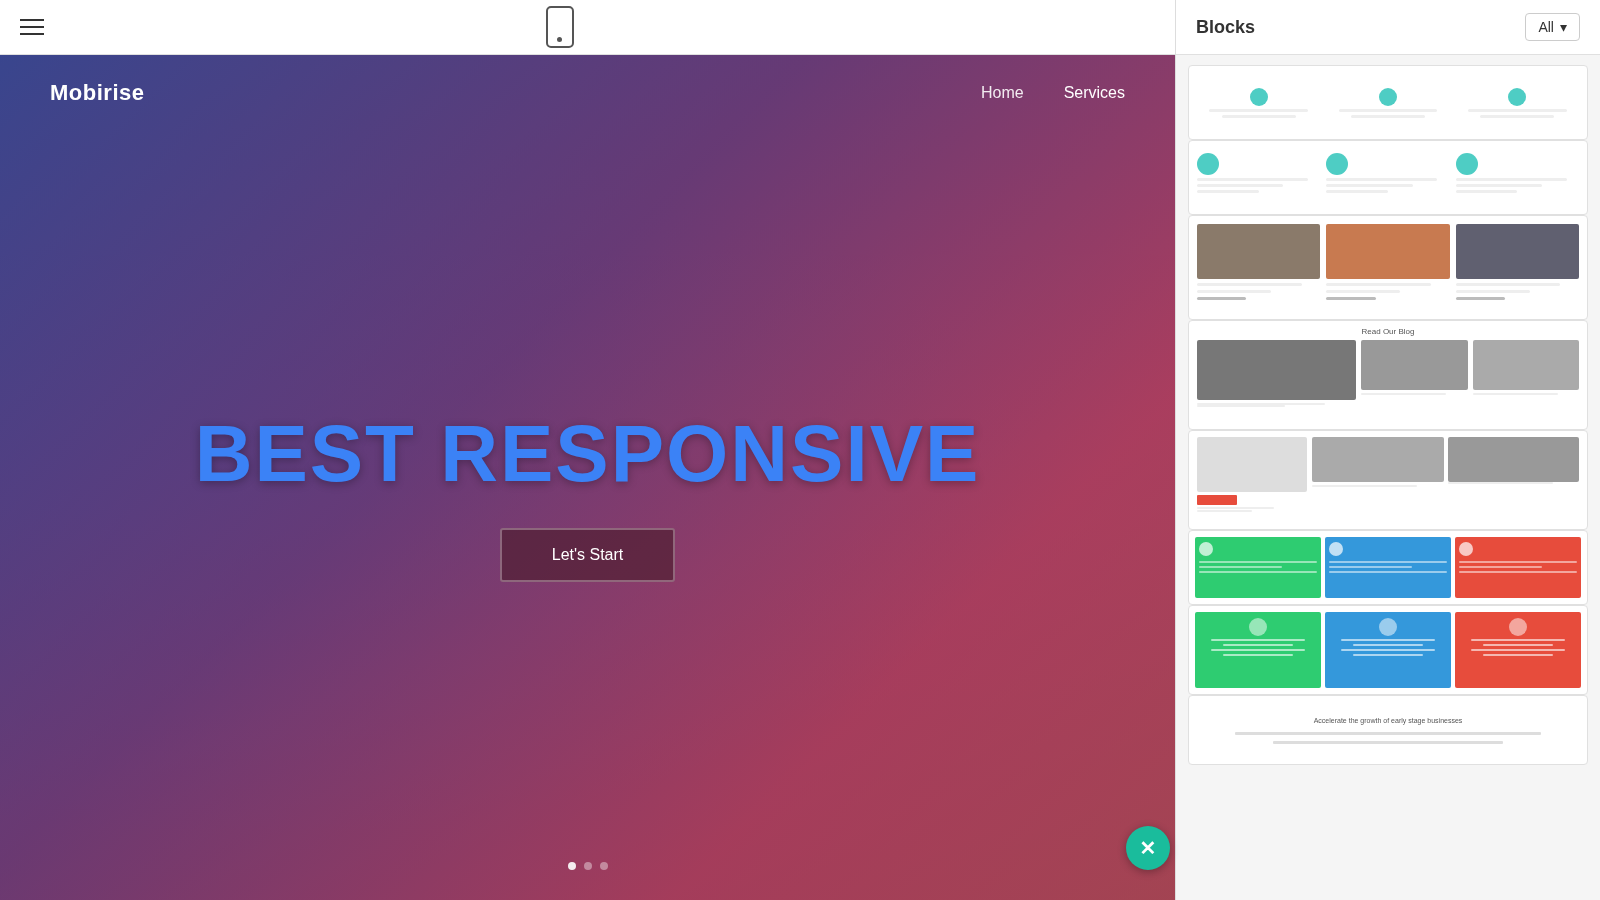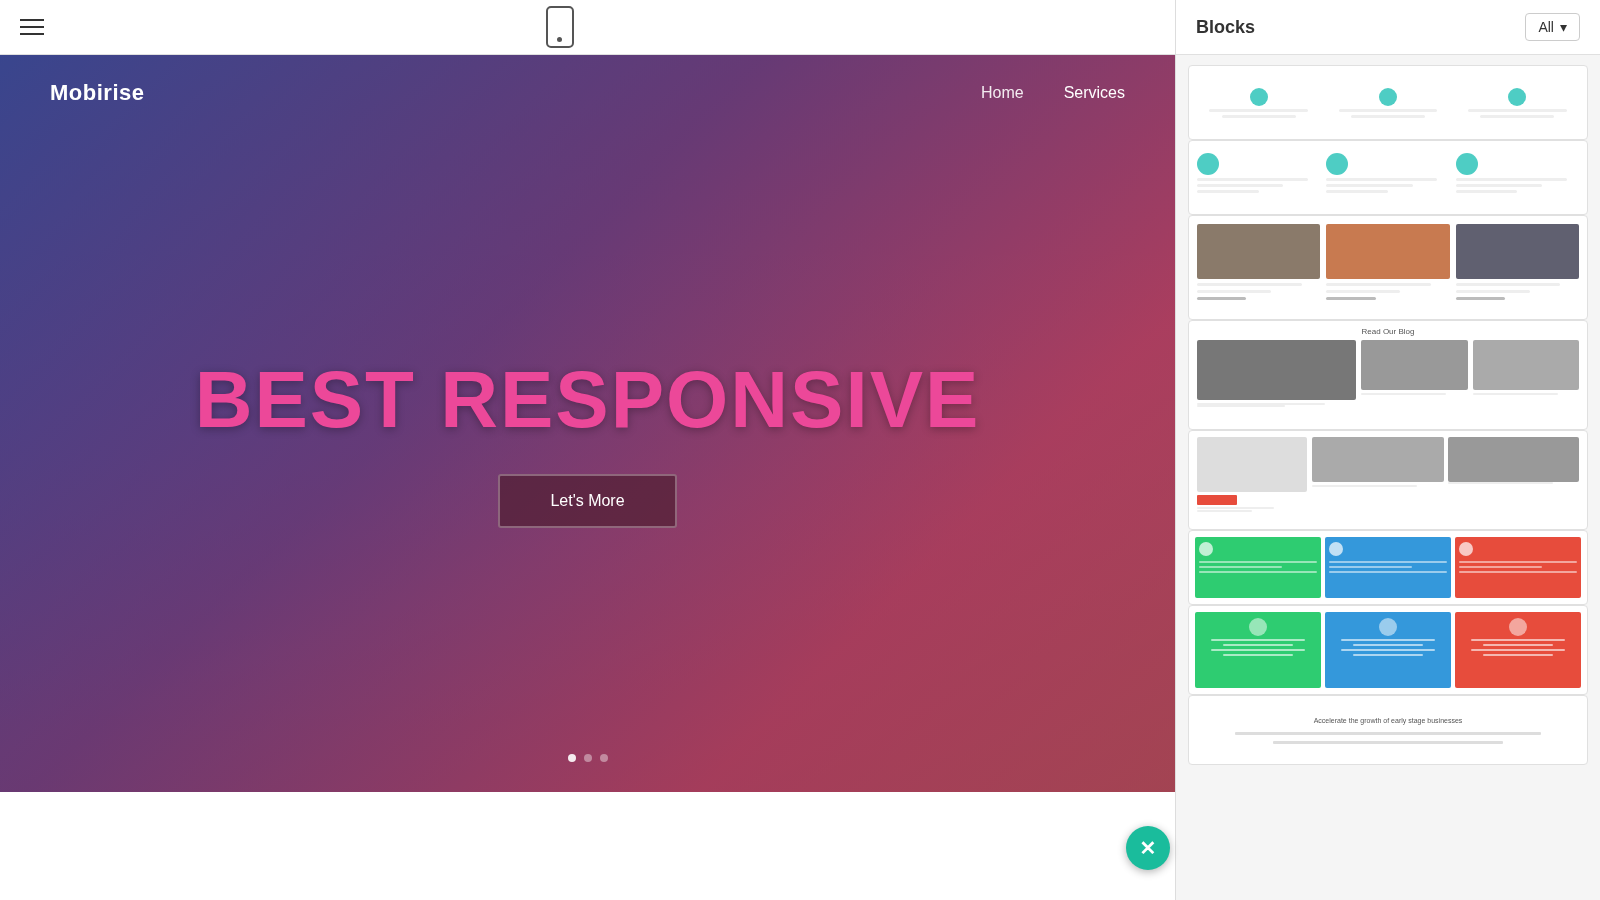--- a/index.html
+++ b/index.html
@@ -37,21 +37,21 @@
     
     .canvas-area {
       flex: 1;
       position: relative;
       overflow: hidden;
     }
 
     
     .hero {
       width: 100%;
-      height: 737px;
+      height: 845px;
       position: relative;
       display: flex;
       flex-direction: column;
     }
 
     
     .hero-photo-sim {
       position: absolute;
       inset: 0;
       background:
@@ -106,21 +106,21 @@
       flex: 1;
       display: flex;
       flex-direction: column;
       align-items: center;
       justify-content: center;
       text-align: center;
       padding: 0 40px;
       margin-top: -30px;
     }
     .hero-title {
-      color: #ec4899;
+      color: #3b82f6;
       font-size: 80px;
       font-weight: 900;
       line-height: 1.1;
       text-transform: uppercase;
       letter-spacing: 2px;
       margin-bottom: 30px;
       text-shadow: 0 2px 10px rgba(0,0,0,0.3);
       margin-top: 29px;
     }
     .hero-subtitle {
@@ -336,21 +336,21 @@
           <a class="nav-link">Home</a>
           <a class="nav-link active">Services</a>
         </div>
       </nav>
 
       <div class="hero-content">
         <h1 class="hero-title">
           <span>BEST RESPONSIVE</span><br>
         </h1>
         <div class="hero-buttons">
-          <button class="btn-start">Let's More</button>
+          <button class="btn-start">Let's Start</button>
         </div>
       </div>
 
       <div class="hero-dots">
         <div class="dot active"></div>
         <div class="dot"></div>
         <div class="dot"></div>
       </div>
     </div>
   </div>

